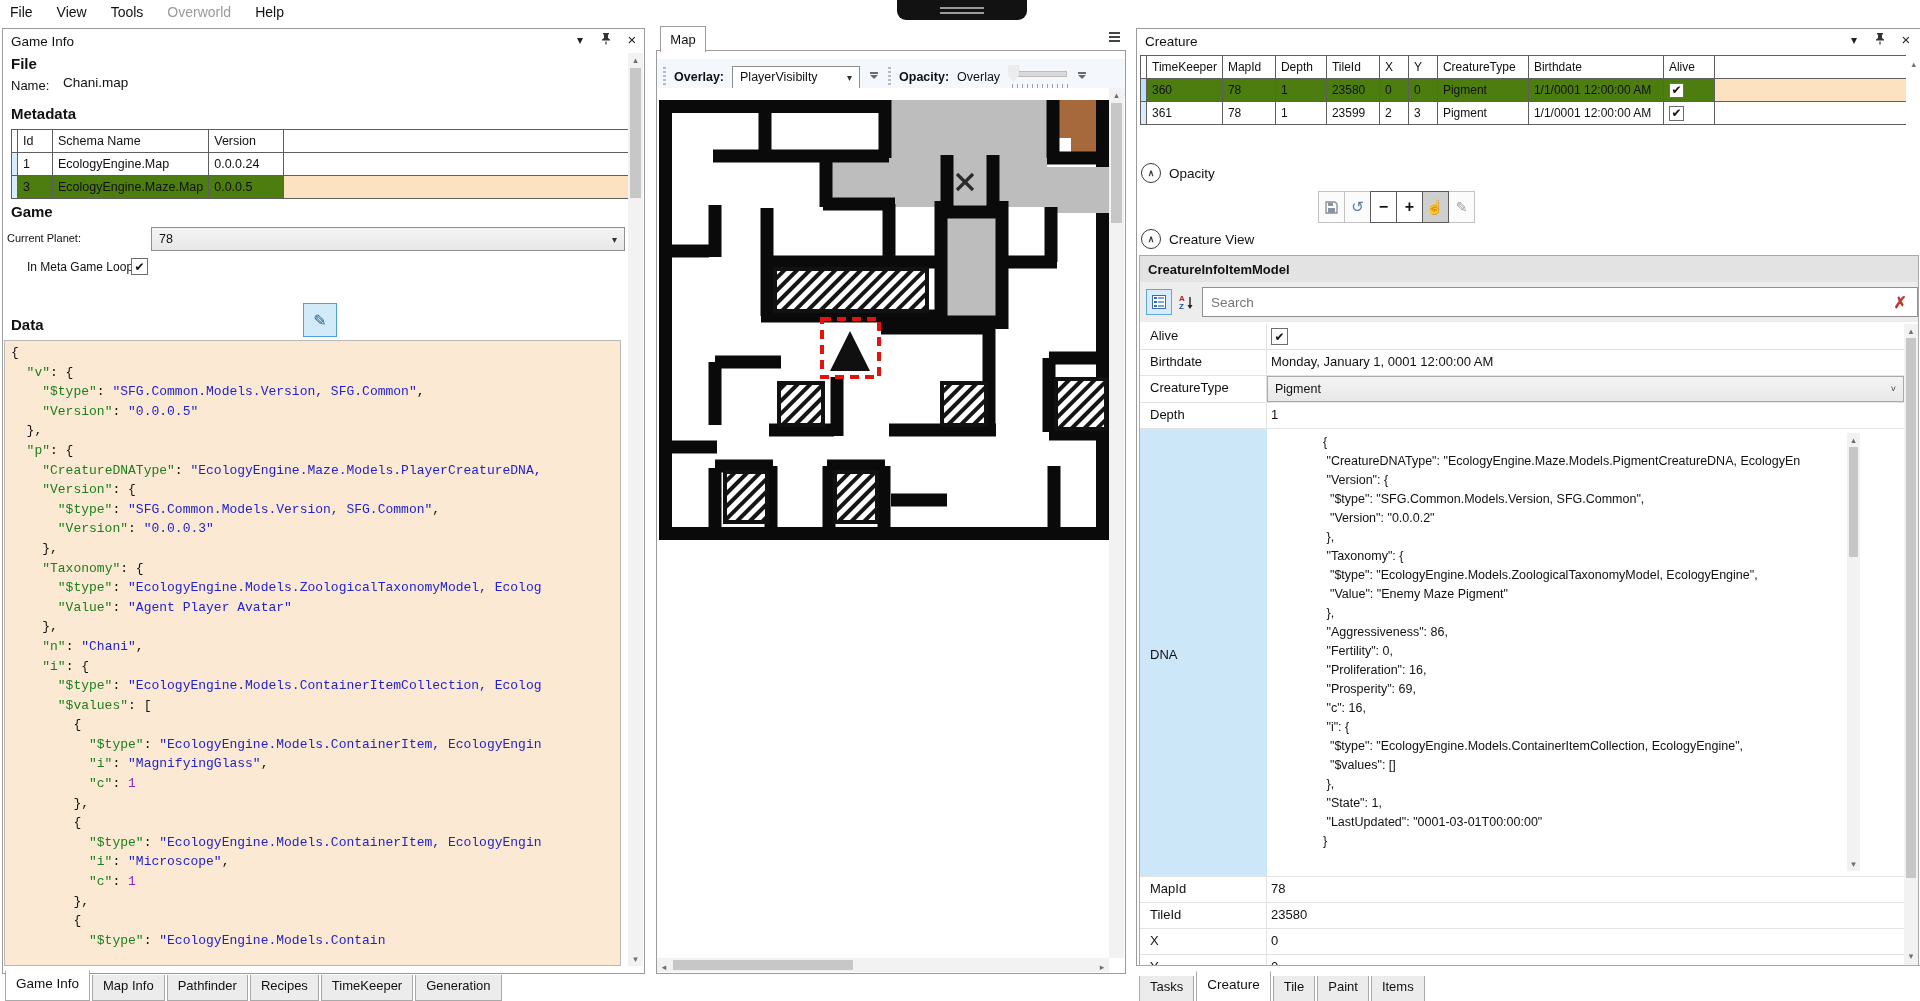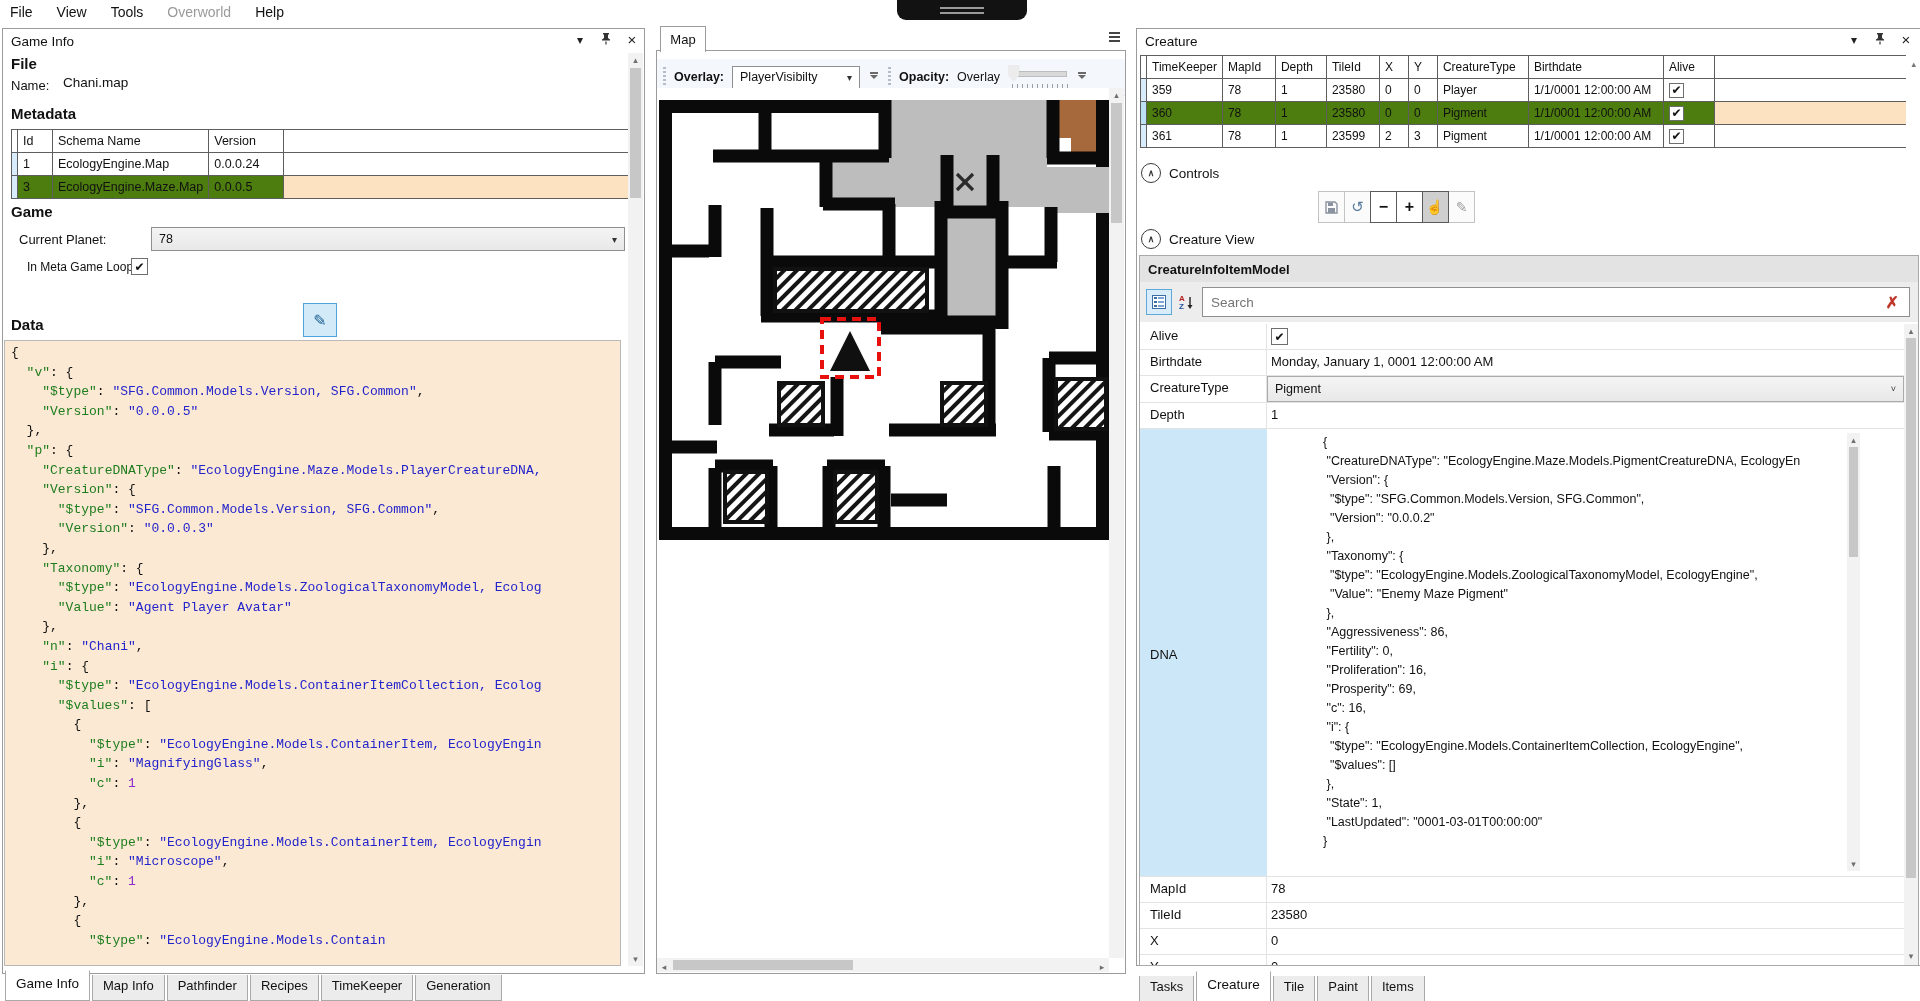--- a/index.html
+++ b/index.html
@@ -115,21 +115,21 @@
         <td class="rowstrip"></td>
         <td class="sel-cell">3</td>
         <td class="sel-cell">EcologyEngine.Maze.Map</td>
         <td class="sel-cell">0.0.0.5</td>
         <td class="sel-fill"></td>
       </tr>
     </tbody>
       </table>
 
     <div class="abs h2" style="left:8px;top:174px;">Game</div>
-    <div class="abs" style="left:16px;top:203px;font-size:13px;">Current Planet:</div>
+    <div class="abs" style="left:4px;top:203px;font-size:11px;">Current Planet:</div>
     <div class="combo abs" style="left:148px;top:198px;width:458px;height:22px;">
       <span>78</span>
       <span class="car">▾</span>
     </div>
     <div class="abs" style="left:24px;top:231px;font-size:12px;">In Meta Game Loop:</div>
     <div class="cb abs" style="left:128px;top:229px;">
         <span>✔</span>
       </div>
 
     <div class="abs h2" style="left:8px;top:287px;">Data</div>
@@ -346,35 +346,20 @@
         <th style="width:40px;">Depth</th>
         <th style="width:42px;">TileId</th>
         <th style="width:18px;">X</th>
         <th style="width:18px;">Y</th>
         <th style="width:80px;">CreatureType</th>
         <th style="width:124px;">Birthdate</th>
         <th style="width:40px;">Alive</th>
         <th style="border-right:none;"></th>
       </tr>
       <tr>
-        <td class="rowstrip"></td>
-        <td>359</td>
-            <td>78</td>
-        <td>1</td>
-            <td>23580</td>
-        <td>0</td>
-            <td>0</td>
-        <td>Player</td>
-            <td>1/1/0001 12:00:00 AM</td>
-        <td><span class="cb" style="width:13px;height:13px;">
-                <span>✔</span>
-              </span></td>
-        <td style="border-right:none;"></td>
-      </tr>
-      <tr>
         <td class="rowstrip" style="background:#BEE0F5;"></td>
         <td class="sel-cell">360</td>
             <td class="sel-cell">78</td>
         <td class="sel-cell">1</td>
             <td class="sel-cell">23580</td>
         <td class="sel-cell">0</td>
             <td class="sel-cell">0</td>
         <td class="sel-cell">Pigment</td>
             <td class="sel-cell">1/1/0001 12:00:00 AM</td>
         <td class="sel-cell"><span class="cb" style="width:13px;height:13px;">
@@ -398,21 +383,21 @@
         <td style="border-right:none;"></td>
       </tr>
     </tbody>
       </table>
     <span class="abs" style="right:4px;top:30px;color:#777;font-size:9px;">▴</span>
 
     <div class="exp abs" style="left:4px;top:134px;">
       <span class="circ">
           <span>∧</span>
         </span>
-      <span>Controls</span>
+      <span>Opacity</span>
     </div>
 
     <div class="abs" style="left:182px;top:162px;display:flex;">
       <span class="cbtn">
         <svg width="13" height="13" viewBox="0 0 13 13">
             <path d="M1 1h9l2 2v9H1z" fill="none" stroke="#8a93a0" stroke-width="1.4"></path>
             <rect x="3" y="1.5" width="5" height="3.5" fill="#8a93a0"></rect>
             <rect x="3" y="7" width="7" height="5" fill="#8a93a0"></rect>
           </svg>
       </span>
@@ -457,21 +442,21 @@
             </svg>
         </span>
         <span style="width:24px;height:24px;display:flex;align-items:center;justify-content:center;">
           <svg width="16" height="16" viewBox="0 0 16 16">
               <text x="0" y="7" font-size="8" font-weight="bold" fill="#b22222" font-family="Liberation Sans, sans-serif">A</text>
               <text x="0" y="15" font-size="8" font-weight="bold" fill="#1f4e9c" font-family="Liberation Sans, sans-serif">Z</text>
               <line x1="11" y1="3" x2="11" y2="12" stroke="#222" stroke-width="1.4"></line>
               <polygon points="8.5,11 13.5,11 11,15" fill="#222"></polygon>
             </svg>
         </span>
-        <span style="flex:1;height:28px;background:#fff;border:1px solid #8f8f8f;display:flex;align-items:center;margin-right:8px;position:relative;gap:28px;">
+        <span style="flex:1;height:28px;background:#fff;border:1px solid #8f8f8f;display:flex;align-items:center;margin-right:0;position:relative;gap:28px;">
           <input style="border: none; outline: none; flex: 1 1 0%; font-size: 13.5px; padding-left: 8px; font-family: &quot;Liberation Sans&quot;, sans-serif; color: rgb(85, 85, 85); background: transparent;" placeholder="Search">
           <span style="color:#C0392B;font-weight:bold;font-size:16px;padding-right:10px;">✗</span>
         </span>
       </div>
 
       <div class="prow" style="top:68px;height:25px;">
         <div class="plabel">Alive</div>
         <div class="pvalue"><span class="cb">
               <span>✔</span>
             </span></div>

